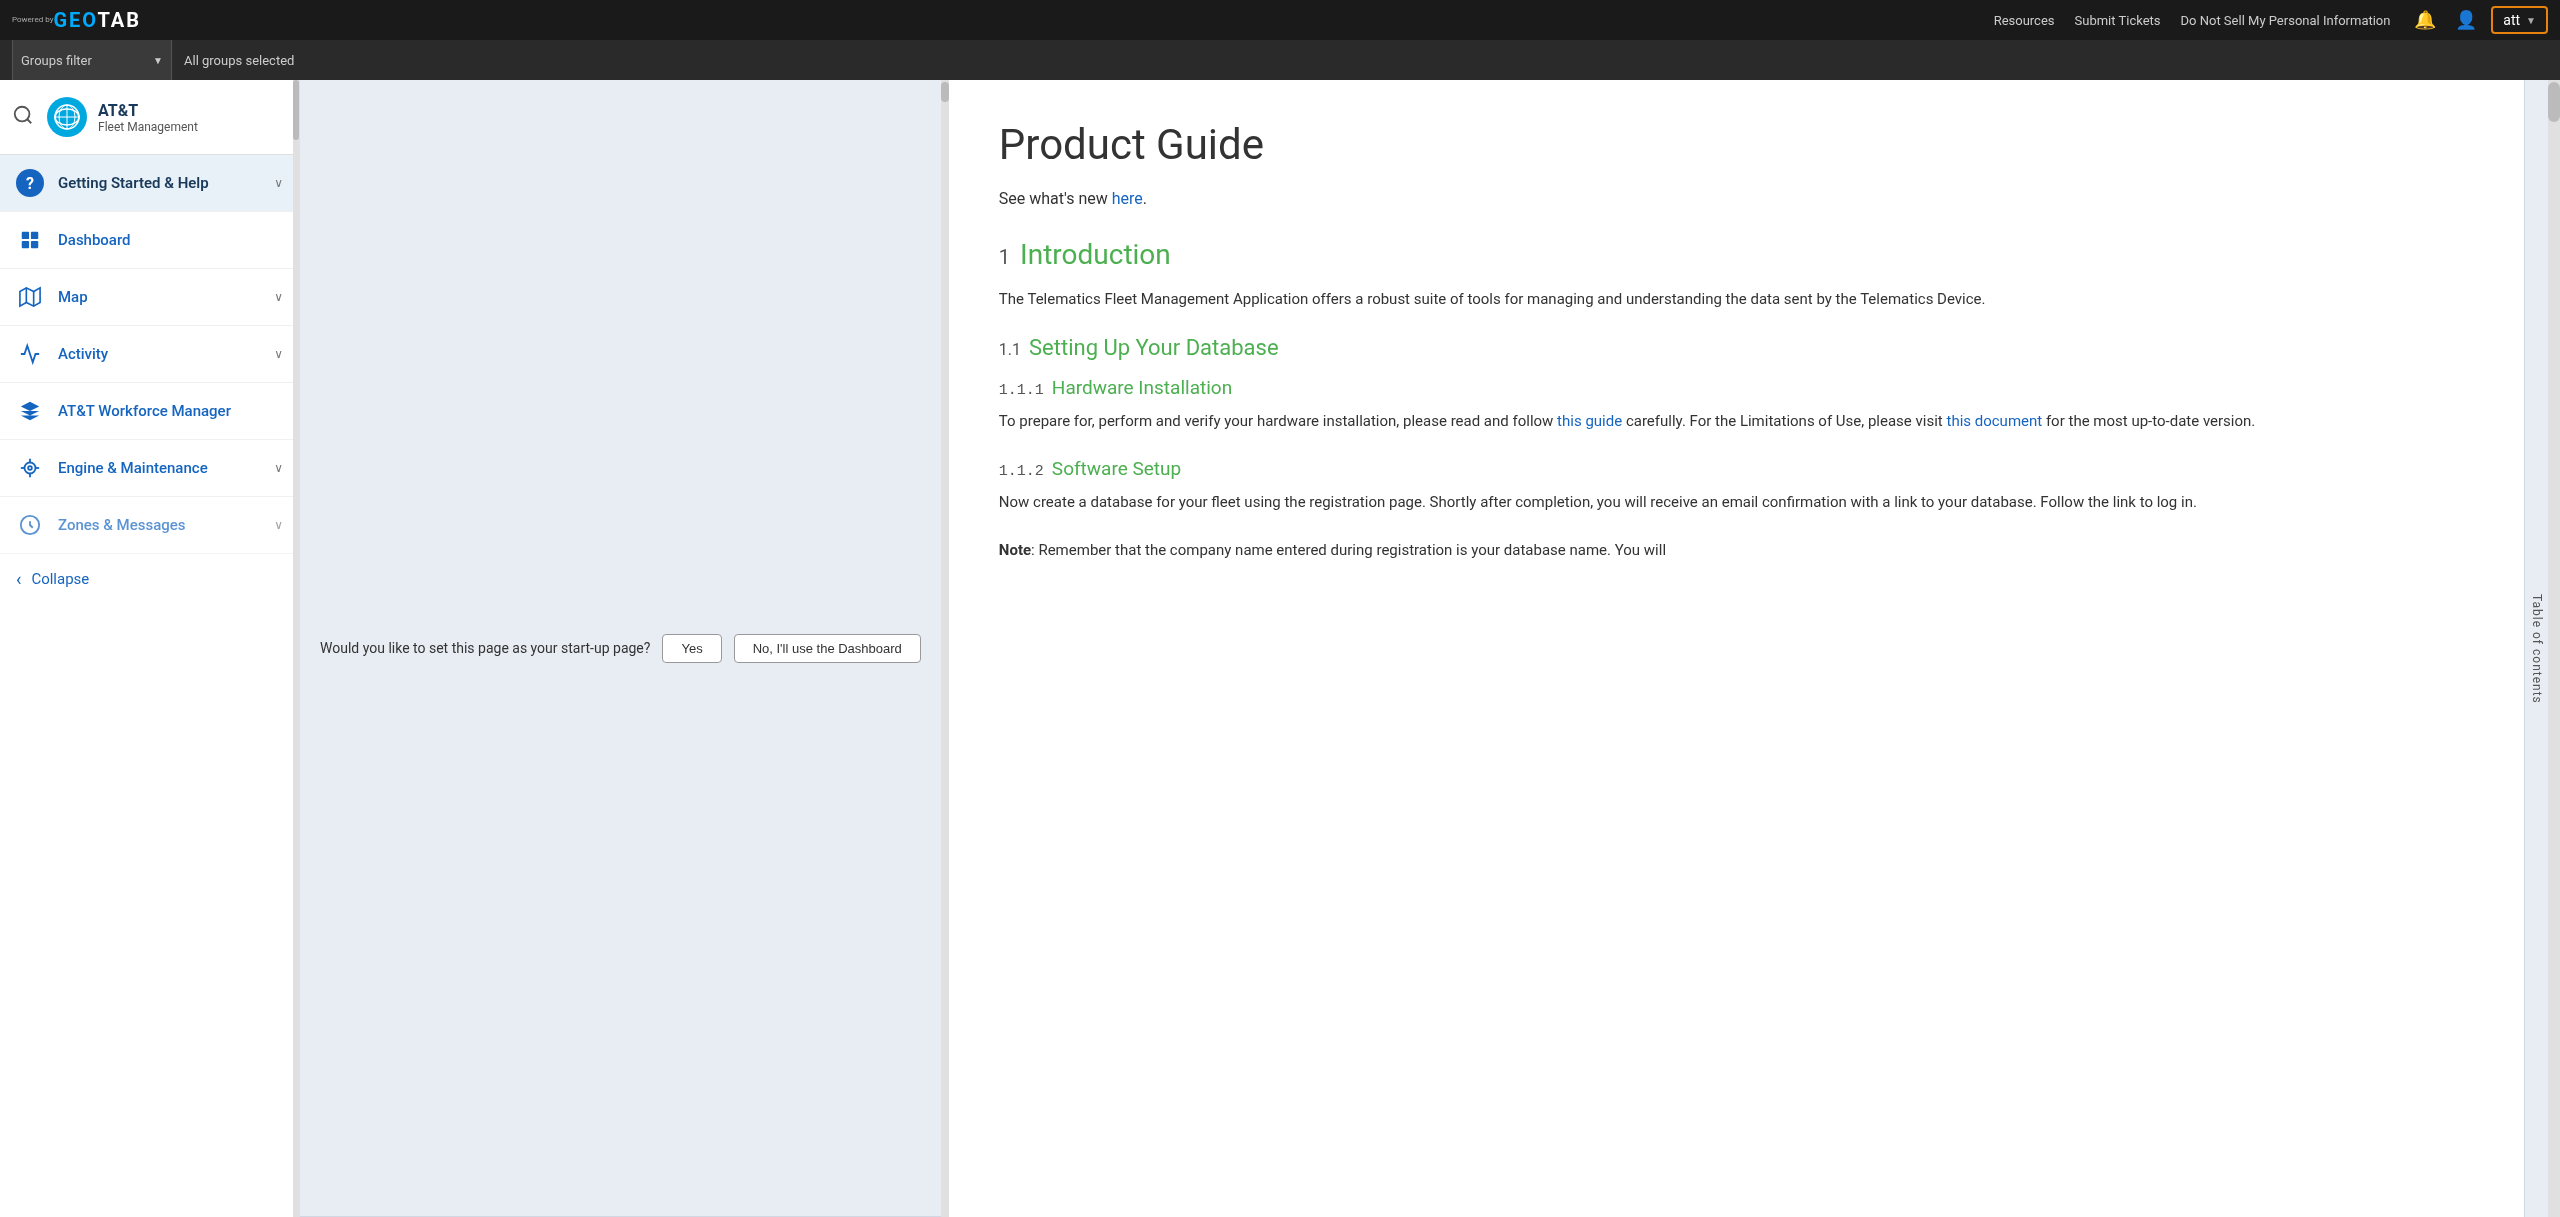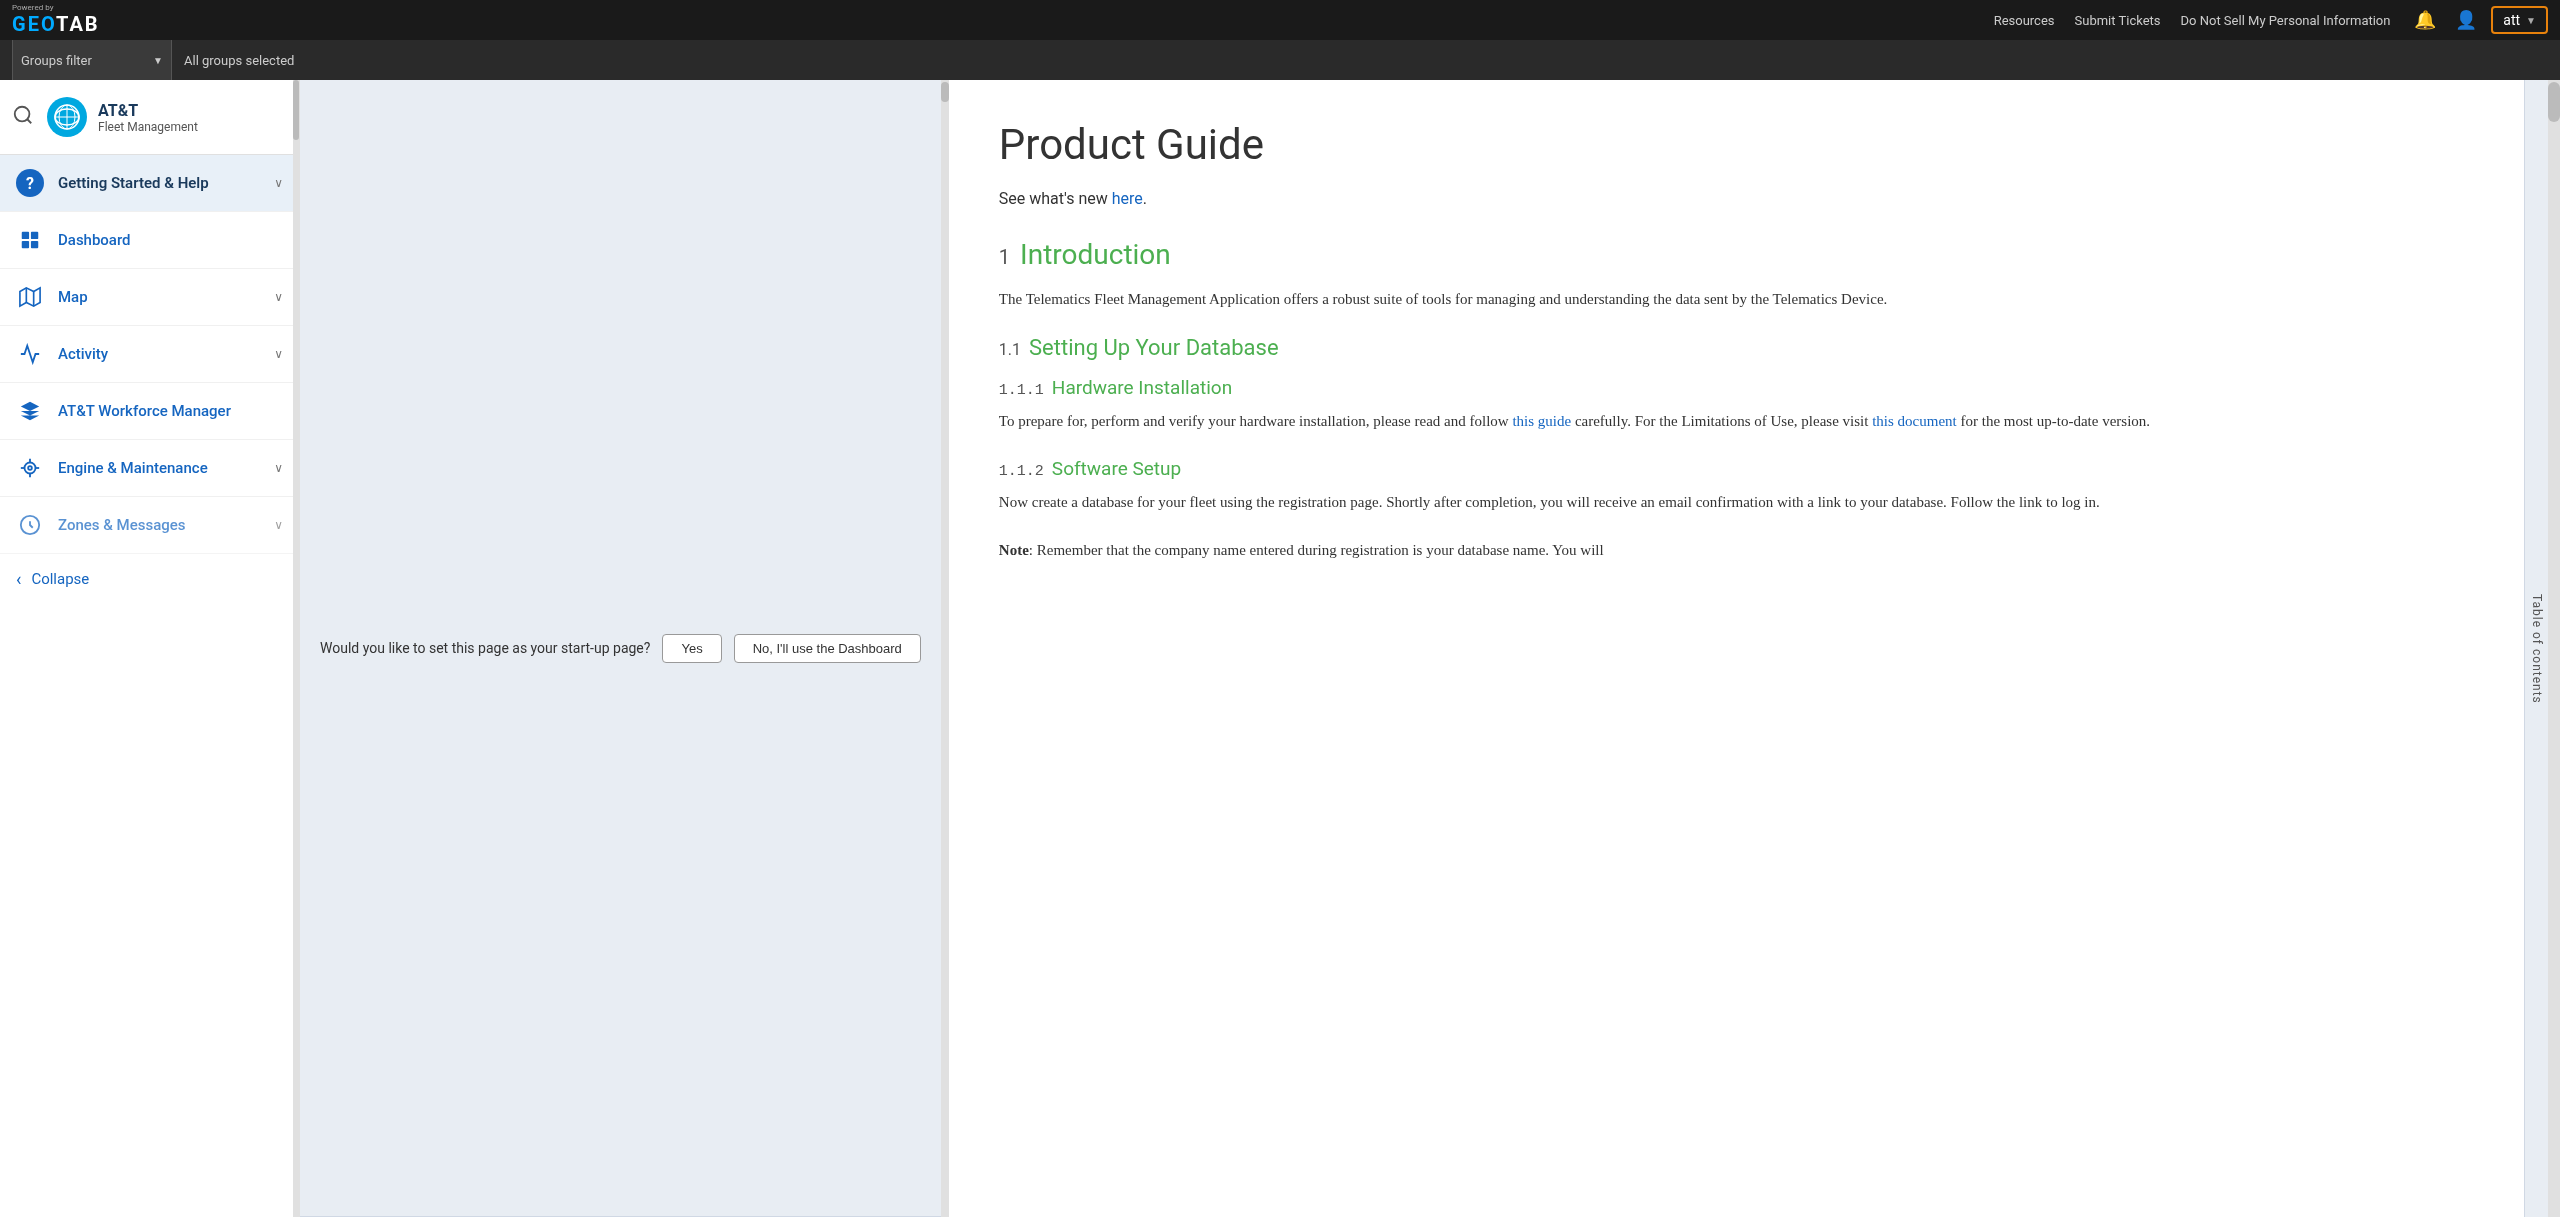--- a/index.html
+++ b/index.html
@@ -283,21 +283,20 @@
     .section-title-1 {
       font-size: 28px;
       color: #4caf50;
       font-weight: 400;
     }
     .section-body {
       font-size: 15px;
       color: #333;
       line-height: 1.6;
       margin-bottom: 24px;
-      font-family: Liberation Serif, serif;
     }
     .section-header-1-1 {
       display: flex;
       align-items: baseline;
       gap: 8px;
       margin-bottom: 10px;
     }
     .section-num-1-1 {
       font-size: 16px;
       color: #555;
@@ -375,22 +374,22 @@
     .sidebar-scroll-thumb {
       width: 6px;
       height: 60px;
       background: #bbb;
       border-radius: 3px;
     }
 
     
     .geotab-logo {
       display: flex;
-      flex-direction: column;
-      align-items: flex-start;
+      flex-direction: row;
+      align-items: center;
     }
     .powered-by-text {
       font-size: 8px;
       color: #aaa;
       line-height: 1;
     }
     .geotab-brand {
       font-size: 20px;
       font-weight: bold;
       color: #fff;

